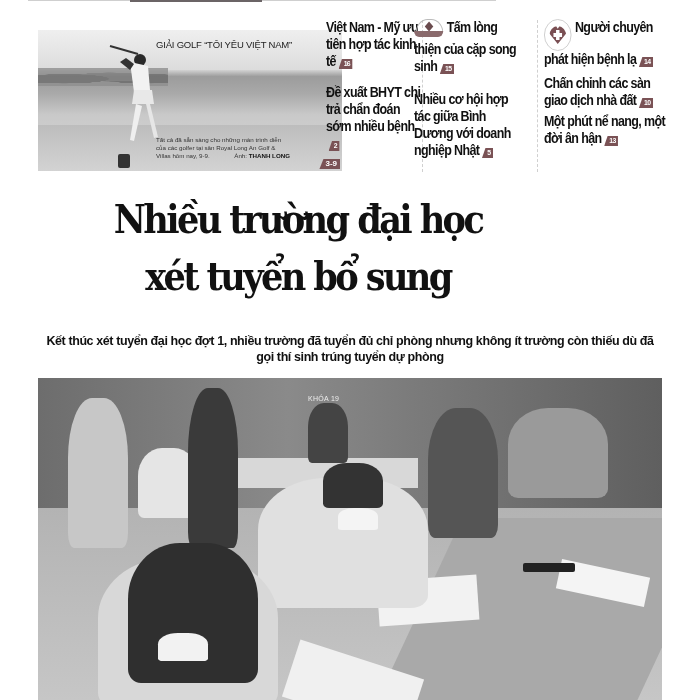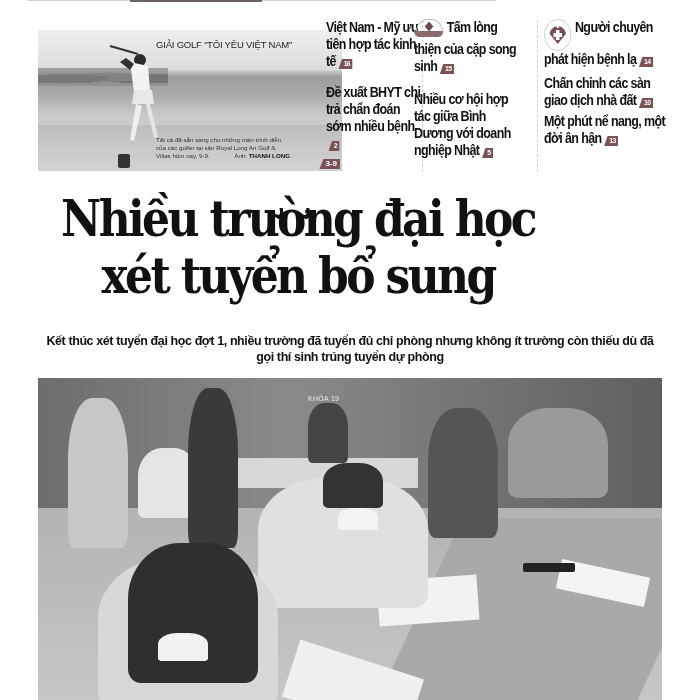--- a/index.html
+++ b/index.html
@@ -52,21 +52,21 @@
   .logo-hands .hand { position: absolute; left: 0; top: 12px; width: 34px; height: 6px; background: #8a6a6c; border-radius: 0 0 10px 10px; }
   .logo-hands .heart { position: absolute; left: 14px; top: 4px; width: 7px; height: 7px; background: #6a4b4e; transform: rotate(45deg); }
   .logo-heart { display: inline-block; width: 32px; height: 32px; vertical-align: top; position: relative; margin-right: 4px; }
   .logo-heart .ring { position: absolute; inset: 0; border: 1px solid #ccc; border-radius: 50%; }
   .logo-heart .h { position: absolute; left: 6px; top: 7px; width: 20px; height: 18px; background: #7a4f53; border-radius: 10px 10px 4px 4px; clip-path: polygon(50% 100%, 0 40%, 10% 5%, 40% 0, 50% 15%, 60% 0, 90% 5%, 100% 40%); }
   .logo-heart .cross-v { position: absolute; left: 14px; top: 11px; width: 4px; height: 10px; background: #fff; }
   .logo-heart .cross-h { position: absolute; left: 11px; top: 14px; width: 10px; height: 4px; background: #fff; }
 
   
   .main-headline { position: absolute; left: 0; top: 190px; width: 596px; text-align: center;
-    font-family: "DejaVu Serif", serif; font-weight: bold; font-size: 50px; line-height: 57px; letter-spacing: -3px; color: #111; }
+    font-family: "DejaVu Serif", serif; font-weight: bold; font-size: 40px; line-height: 57px; letter-spacing: -3px; color: #111; }
   .main-headline span { display: block; transform: scaleX(0.88); }
   .subhead { position: absolute; left: 40px; top: 333px; width: 620px; text-align: center; font-size: 12.5px; line-height: 16px;
     font-weight: bold; color: #111; letter-spacing: -0.4px; }
 
   
   .photo { position: absolute; left: 38px; top: 378px; width: 624px; height: 322px; overflow: hidden; background: #8a8a8a; }
   .photo .bg-wall { position: absolute; left: 0; top: 0; width: 100%; height: 130px; background: linear-gradient(90deg, #6d6d6d, #8a8a8a 40%, #7b7b7b 60%, #5f5f5f); }
   .photo .floor { position: absolute; left: 0; top: 130px; width: 100%; height: 192px; background: linear-gradient(180deg, #b3b3b3, #c6c6c6); }
   .photo .table-right { position: absolute; left: 380px; top: 140px; width: 260px; height: 190px; background: #a9a9a9; transform: skewX(-25deg); }
   .photo .table-mid { position: absolute; left: 200px; top: 80px; width: 180px; height: 30px; background: #d8d8d8; }

